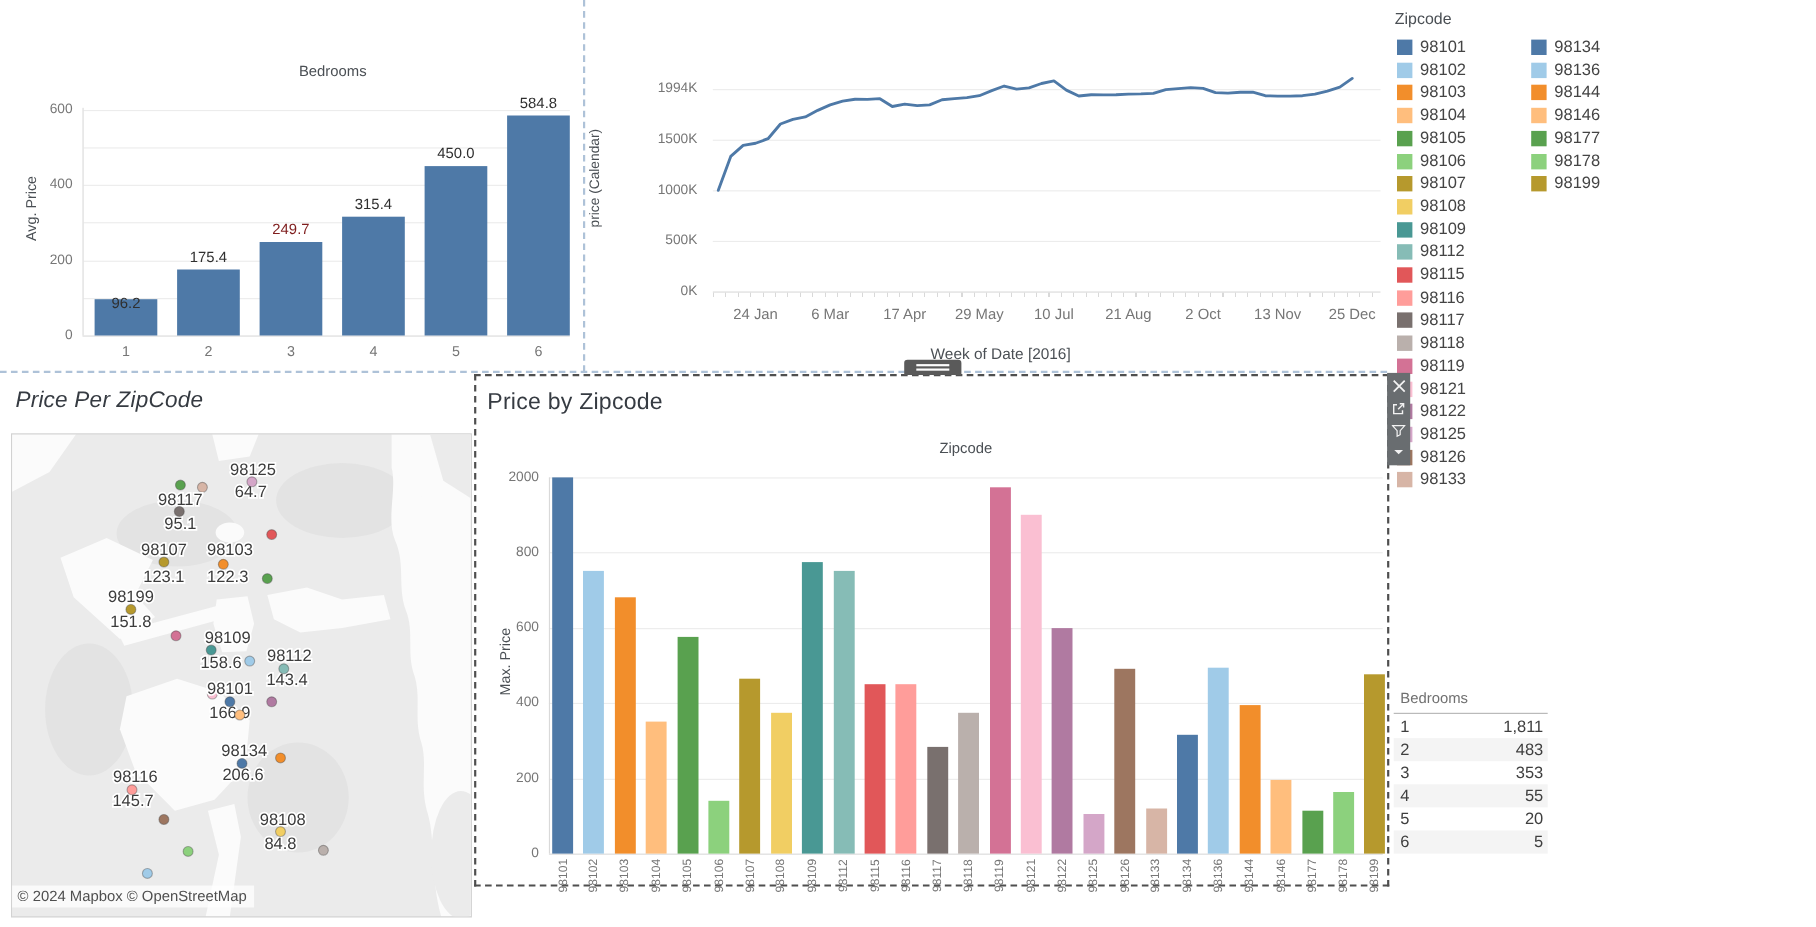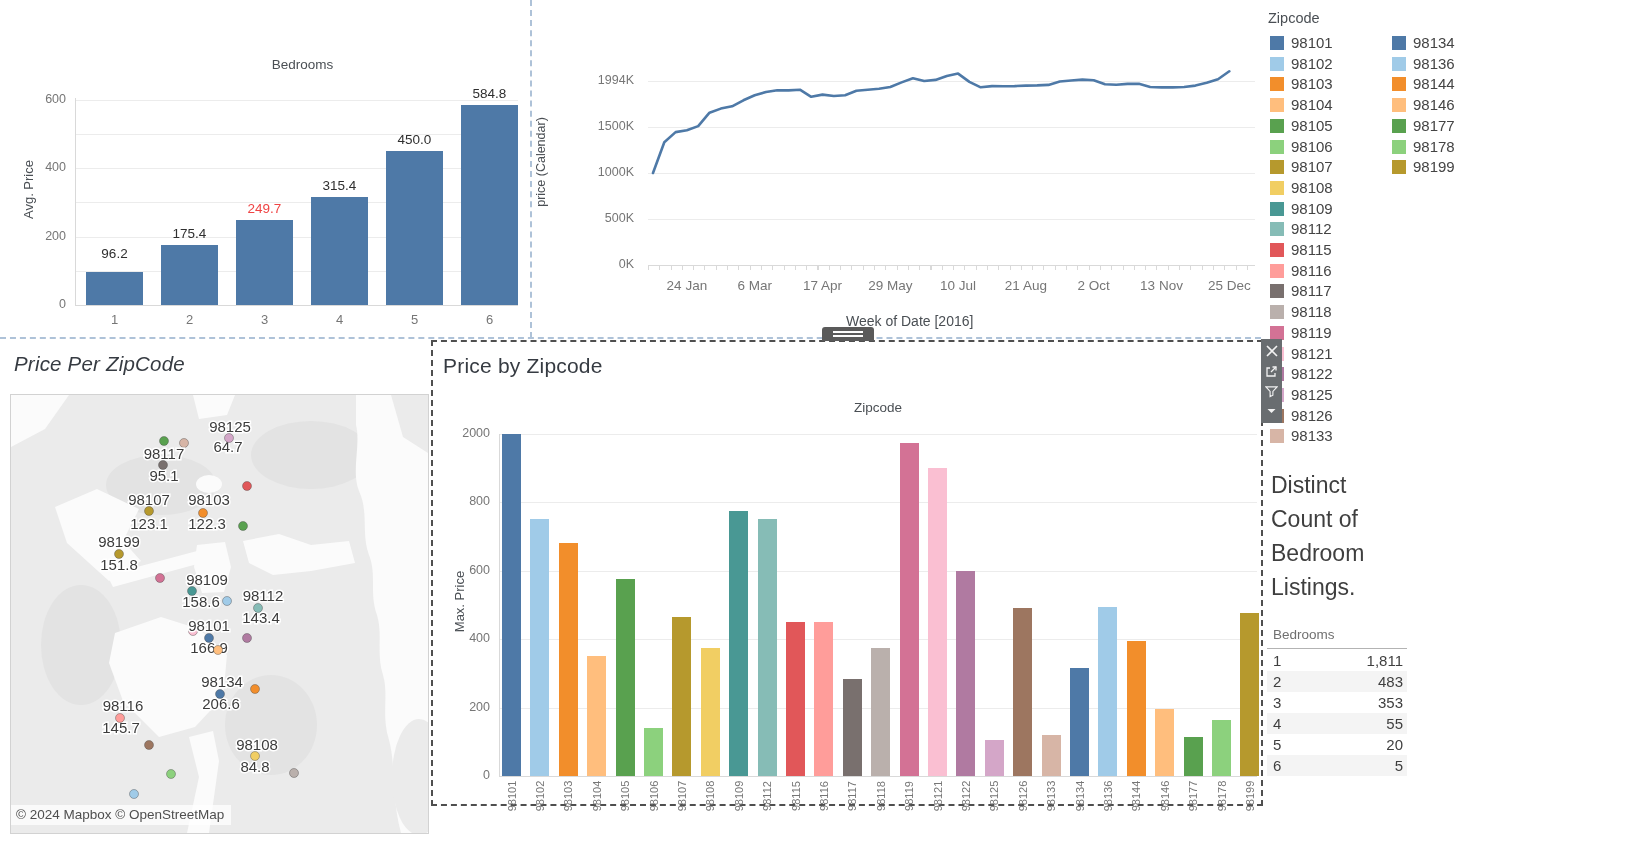--- a/index.html
+++ b/index.html
@@ -47,27 +47,27 @@
         <div style="position: absolute; left: 76px; width: 442px; height: 1px; background: rgb(236, 236, 236); top: 168.2px;"></div>
         <div style="position: absolute; left: 76px; width: 442px; height: 1px; background: rgb(236, 236, 236); top: 134px;"></div>
         <div style="position: absolute; left: 76px; width: 442px; height: 1px; background: rgb(236, 236, 236); top: 99.8px;"></div>
         <div style="position: absolute; left: 75px; top: 98px; width: 1px; height: 207px; background: rgb(217, 217, 217);"></div>
         <div style="position: absolute; left: 75px; top: 305px; width: 443px; height: 1px; background: rgb(217, 217, 217);"></div>
         <div style="position: absolute; left: 26px; width: 40px; text-align: right; font-size: 12.5px; color: rgb(118, 118, 118); top: 297px;">0</div>
         <div style="position: absolute; left: 26px; width: 40px; text-align: right; font-size: 12.5px; color: rgb(118, 118, 118); top: 228.6px;">200</div>
         <div style="position: absolute; left: 26px; width: 40px; text-align: right; font-size: 12.5px; color: rgb(118, 118, 118); top: 160.2px;">400</div>
         <div style="position: absolute; left: 26px; width: 40px; text-align: right; font-size: 12.5px; color: rgb(118, 118, 118); top: 91.8px;">600</div>
         <div style="position: absolute; left: 86px; top: 272px; width: 57px; height: 33px; background: rgb(78, 121, 167);"></div>
-        <div style="position: absolute; left: 76px; top: 246px; width: 77px; text-align: center; font-size: 13.5px; color: rgb(47, 47, 47);">96.2</div>
+        <div style="position: absolute; left: 76px; top: 268px; width: 77px; text-align: center; font-size: 13.5px; color: rgb(47, 47, 47);">96.2</div>
         <div style="position: absolute; left: 86px; top: 312px; width: 57px; text-align: center; font-size: 13px; color: rgb(118, 118, 118);">1</div>
         <div style="position: absolute; left: 161px; top: 245px; width: 57px; height: 60px; background: rgb(78, 121, 167);"></div>
         <div style="position: absolute; left: 151px; top: 226px; width: 77px; text-align: center; font-size: 13.5px; color: rgb(47, 47, 47);">175.4</div>
         <div style="position: absolute; left: 161px; top: 312px; width: 57px; text-align: center; font-size: 13px; color: rgb(118, 118, 118);">2</div>
         <div style="position: absolute; left: 236px; top: 220px; width: 57px; height: 85px; background: rgb(78, 121, 167);"></div>
-        <div style="position: absolute; left: 226px; top: 201px; width: 77px; text-align: center; font-size: 13.5px; color: #ef4444;">249.7</div>
+        <div style="position: absolute; left: 226px; top: 201px; width: 77px; text-align: center; font-size: 13.5px; color: #7f1d1d;">249.7</div>
         <div style="position: absolute; left: 236px; top: 312px; width: 57px; text-align: center; font-size: 13px; color: rgb(118, 118, 118);">3</div>
         <div style="position: absolute; left: 311px; top: 197px; width: 57px; height: 108px; background: rgb(78, 121, 167);"></div>
         <div style="position: absolute; left: 301px; top: 178px; width: 77px; text-align: center; font-size: 13.5px; color: rgb(47, 47, 47);">315.4</div>
         <div style="position: absolute; left: 311px; top: 312px; width: 57px; text-align: center; font-size: 13px; color: rgb(118, 118, 118);">4</div>
         <div style="position: absolute; left: 386px; top: 151px; width: 57px; height: 154px; background: rgb(78, 121, 167);"></div>
         <div style="position: absolute; left: 376px; top: 132px; width: 77px; text-align: center; font-size: 13.5px; color: rgb(47, 47, 47);">450.0</div>
         <div style="position: absolute; left: 386px; top: 312px; width: 57px; text-align: center; font-size: 13px; color: rgb(118, 118, 118);">5</div>
         <div style="position: absolute; left: 461px; top: 105px; width: 57px; height: 200px; background: rgb(78, 121, 167);"></div>
         <div style="position: absolute; left: 451px; top: 86px; width: 77px; text-align: center; font-size: 13.5px; color: rgb(47, 47, 47);">584.8</div>
         <div style="position: absolute; left: 461px; top: 312px; width: 57px; text-align: center; font-size: 13px; color: rgb(118, 118, 118);">6</div>
@@ -393,21 +393,20 @@
         <path d="M1,1.5 L13,1.5 L8.5,6.5 L8.5,10.5 L5.5,12 L5.5,6.5 Z"></path>
       </svg>
     </div>
     <div class="tb">
       <svg width="9" height="6" viewBox="0 0 9 6">
           <path d="M0.5,1 L4.5,5 L8.5,1 Z" fill="#f2f2f2"></path>
         </svg>
     </div>
   </div>
 
-  <div id="summary-text">Distinct Count of Bedroom Listings.</div>
   <div class="abs" style="left:1273px;top:627px;font-size:13.5px;color:#707070;">Bedrooms</div>
   <div class="abs" style="left:1267px;top:648px;width:140px;height:1px;background:#b3b3b3;"></div>
   <div id="summary-table" class="abs" style="left:0;top:0;">
       <div class="trow" style="position: absolute; top: 650px;">
         <span class="c1">1</span>
         <span class="c2">1,811</span>
       </div>
       <div class="trow" style="position: absolute; top: 671px; background: rgb(244, 244, 244);">
         <span class="c1">2</span>
         <span class="c2">483</span>

